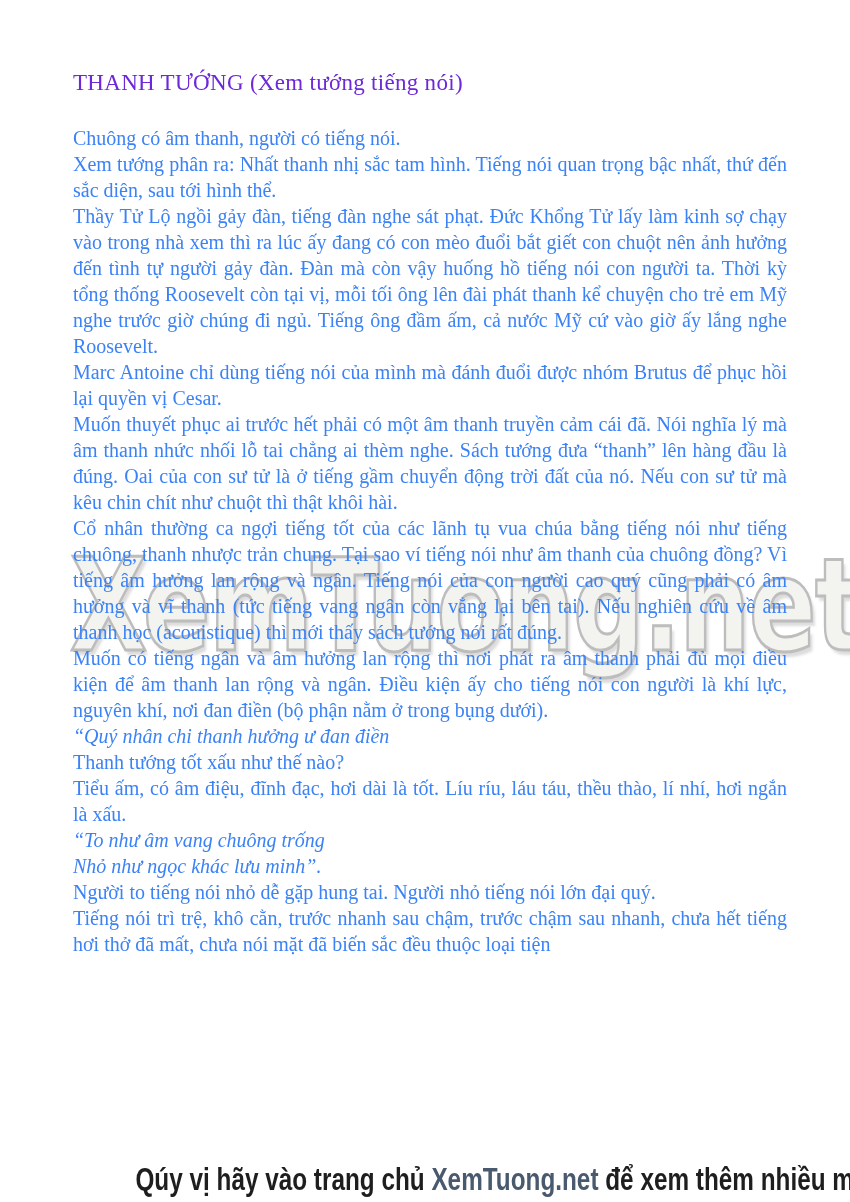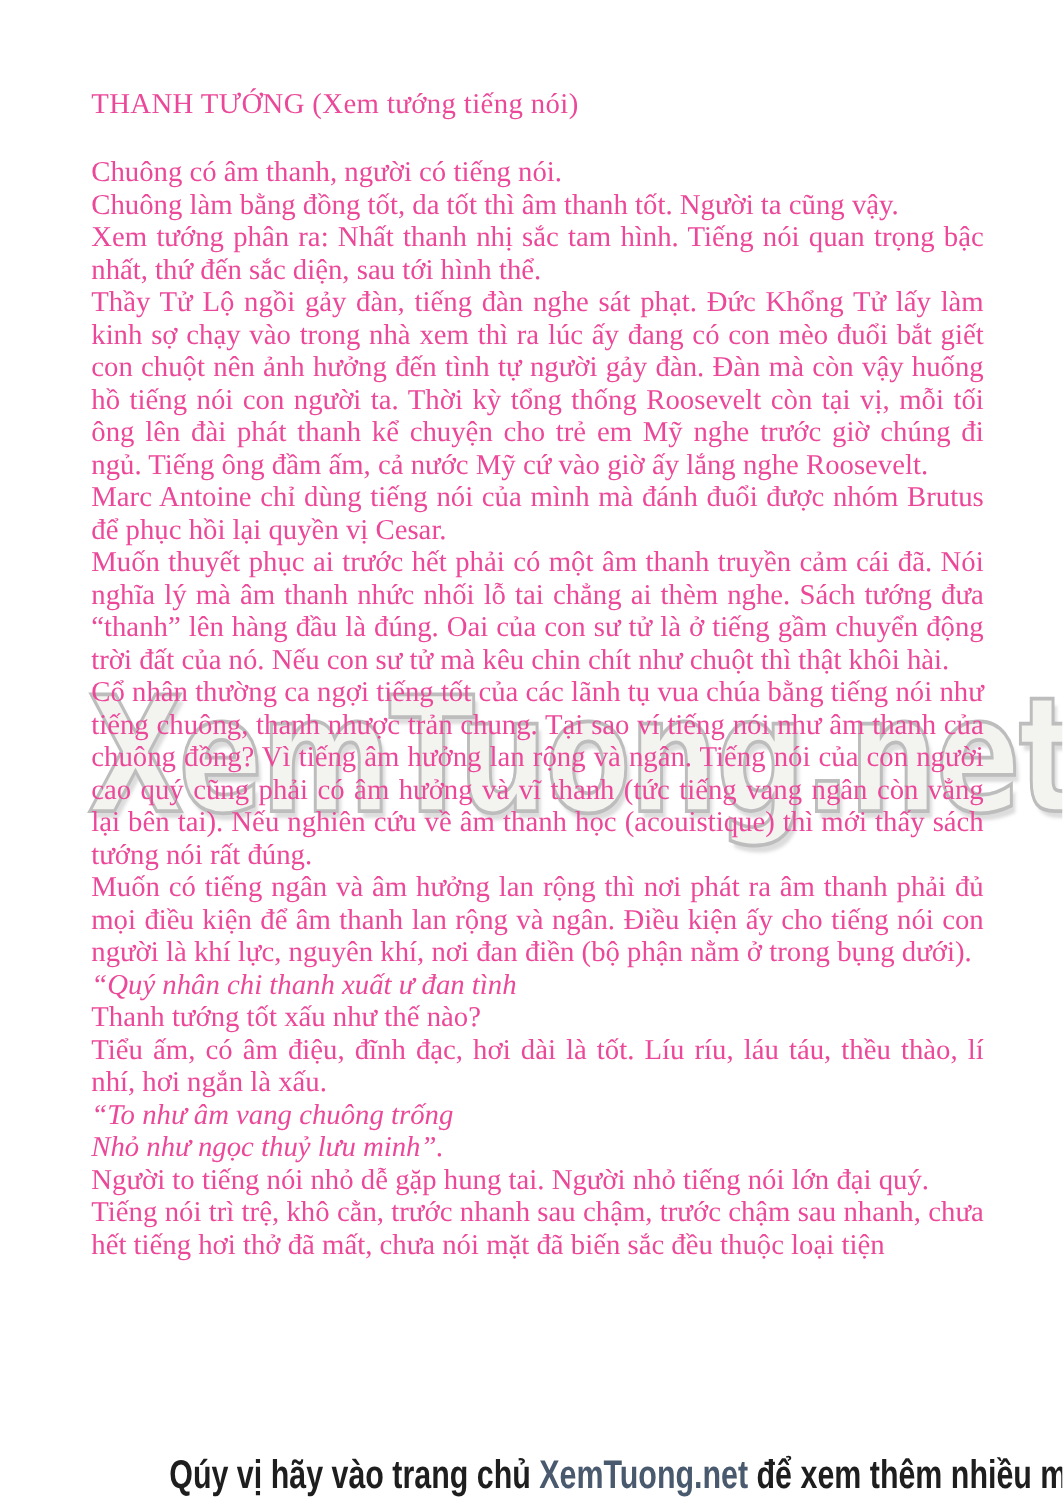--- a/index.html
+++ b/index.html
@@ -37,24 +37,24 @@
     z-index: 1;
   }
   .page-title {
     font-family: "Liberation Serif", serif;
     font-size: 23px;
     font-weight: normal;
     margin: 0 0 29px 0;
     letter-spacing: 0.3px;
   }
   .para {
-    font-size: 23px;
+    font-size: 20px;
     line-height: 26px;
     margin: 0;
-    color: #ec4899;
+    color: #3b82f6;
     text-align: justify;
   }
   .para.italic {
     font-style: italic;
     text-align: left;
   }
   .footer {
     position: absolute;
     left: 0;
     bottom: 4px;
@@ -75,36 +75,35 @@
   }
 </style>
 </head>
 <body>
 
 <div class="page">
 
   <div class="watermark" style="color: rgb(243, 243, 240); -webkit-text-stroke: 3px rgb(189, 189, 189);">XemTuong.net</div>
 
   <div class="content">
-    <h1 class="page-title" style="color: #ec4899;">THANH TƯỚNG (Xem tướng tiếng nói)</h1>
+    <h1 class="page-title" style="color: #6d28d9;">THANH TƯỚNG (Xem tướng tiếng nói)</h1>
 
     <div>
         <p class="para">Chuông có âm thanh, người có tiếng nói.</p>
-        <p class="para">Chuông làm bằng đồng tốt, da tốt thì âm thanh tốt. Người ta cũng vậy.</p>
         <p class="para">Xem tướng phân ra: Nhất thanh nhị sắc tam hình. Tiếng nói quan trọng bậc nhất, thứ đến sắc diện, sau tới hình thể.</p>
         <p class="para">Thầy Tử Lộ ngồi gảy đàn, tiếng đàn nghe sát phạt. Đức Khổng Tử lấy làm kinh sợ chạy vào trong nhà xem thì ra lúc ấy đang có con mèo đuổi bắt giết con chuột nên ảnh hưởng đến tình tự người gảy đàn. Đàn mà còn vậy huống hồ tiếng nói con người ta. Thời kỳ tổng thống Roosevelt còn tại vị, mỗi tối ông lên đài phát thanh kể chuyện cho trẻ em Mỹ nghe trước giờ chúng đi ngủ. Tiếng ông đầm ấm, cả nước Mỹ cứ vào giờ ấy lắng nghe Roosevelt.</p>
         <p class="para">Marc Antoine chỉ dùng tiếng nói của mình mà đánh đuổi được nhóm Brutus để phục hồi lại quyền vị Cesar.</p>
         <p class="para">Muốn thuyết phục ai trước hết phải có một âm thanh truyền cảm cái đã. Nói nghĩa lý mà âm thanh nhức nhối lỗ tai chẳng ai thèm nghe. Sách tướng đưa “thanh” lên hàng đầu là đúng. Oai của con sư tử là ở tiếng gầm chuyển động trời đất của nó. Nếu con sư tử mà kêu chin chít như chuột thì thật khôi hài.</p>
         <p class="para">Cổ nhân thường ca ngợi tiếng tốt của các lãnh tụ vua chúa bằng tiếng nói như tiếng chuông, thanh nhược trản chung. Tại sao ví tiếng nói như âm thanh của chuông đồng? Vì tiếng âm hưởng lan rộng và ngân. Tiếng nói của con người cao quý cũng phải có âm hưởng và vĩ thanh (tức tiếng vang ngân còn vẳng lại bên tai). Nếu nghiên cứu về âm thanh học (acouistique) thì mới thấy sách tướng nói rất đúng.</p>
         <p class="para">Muốn có tiếng ngân và âm hưởng lan rộng thì nơi phát ra âm thanh phải đủ mọi điều kiện để âm thanh lan rộng và ngân. Điều kiện ấy cho tiếng nói con người là khí lực, nguyên khí, nơi đan điền (bộ phận nằm ở trong bụng dưới).</p>
-        <p class="para italic">“Quý nhân chi thanh xuất ư đan tình</p>
+        <p class="para italic">“Quý nhân chi thanh hưởng ư đan điền</p>
         <p class="para">Thanh tướng tốt xấu như thế nào?</p>
         <p class="para">Tiểu ấm, có âm điệu, đĩnh đạc, hơi dài là tốt. Líu ríu, láu táu, thều thào, lí nhí, hơi ngắn là xấu.</p>
         <p class="para italic">“To như âm vang chuông trống</p>
-        <p class="para italic">Nhỏ như ngọc thuỷ lưu minh”.</p>
+        <p class="para italic">Nhỏ như ngọc khác lưu minh”.</p>
         <p class="para">Người to tiếng nói nhỏ dễ gặp hung tai. Người nhỏ tiếng nói lớn đại quý.</p>
         <p class="para">Tiếng nói trì trệ, khô cằn, trước nhanh sau chậm, trước chậm sau nhanh, chưa hết tiếng hơi thở đã mất, chưa nói mặt đã biến sắc đều thuộc loại tiện</p>
       </div>
   </div>
 
   <div class="footer">
     <span class="footer-inner"><span>Qúy vị hãy vào trang chủ </span><span style="color: rgb(74, 90, 110);">XemTuong.net</span><span> để xem thêm nhiều mục hay khác</span></span>
   </div>
 
 </div>

